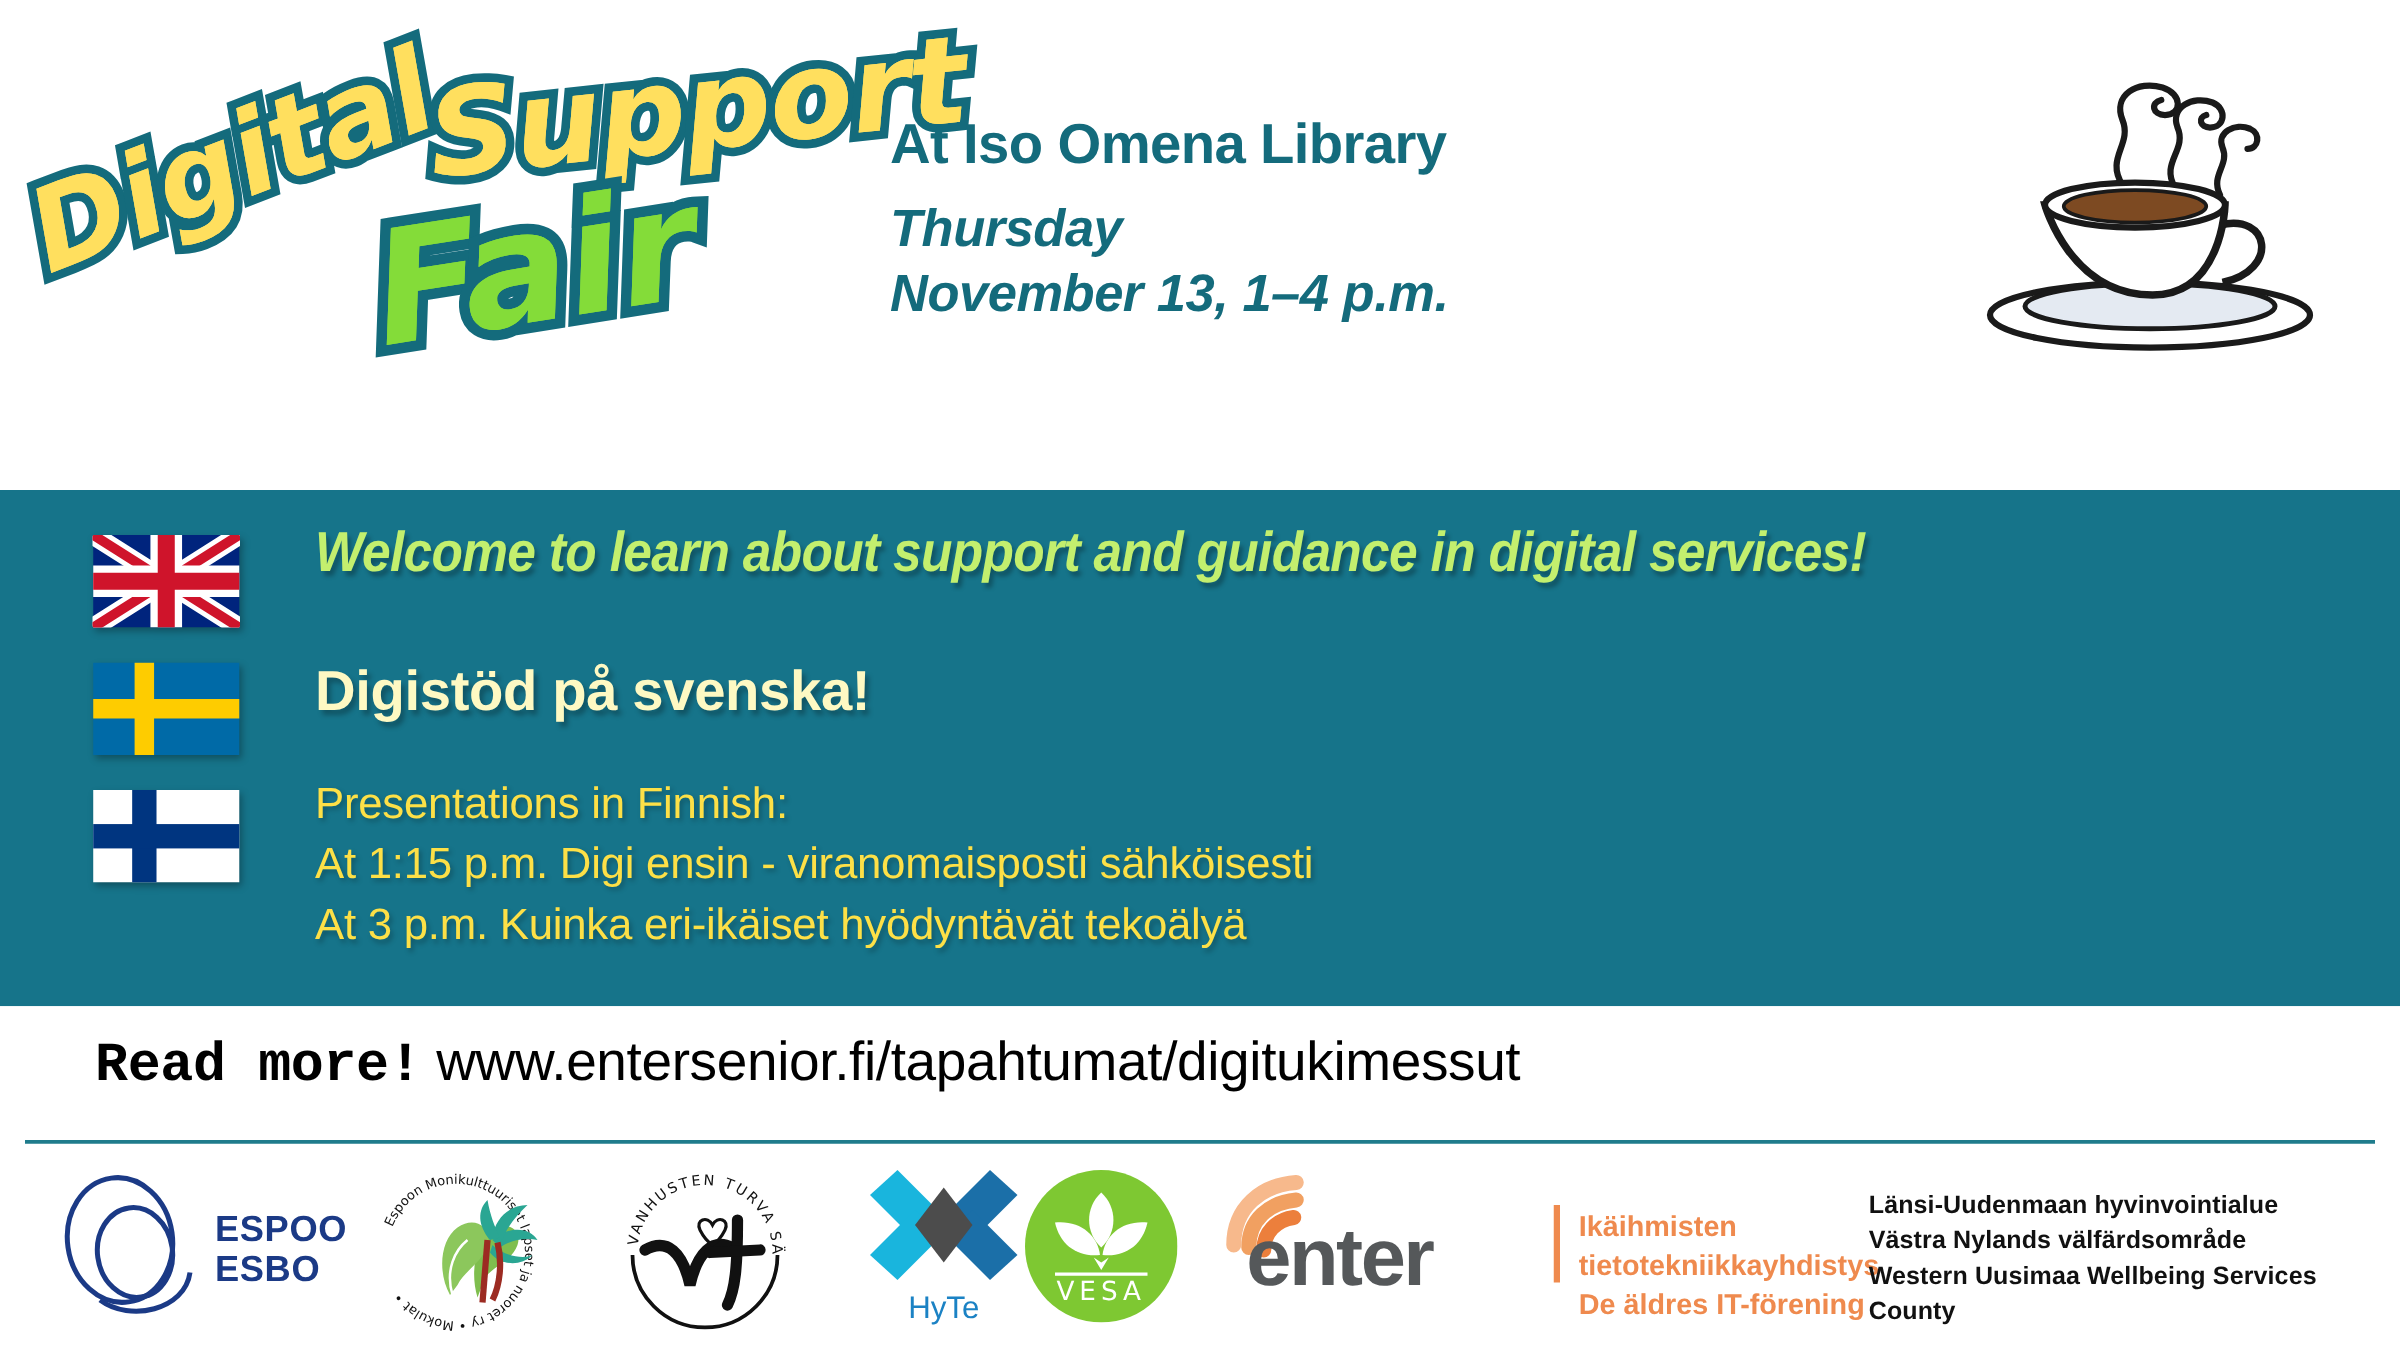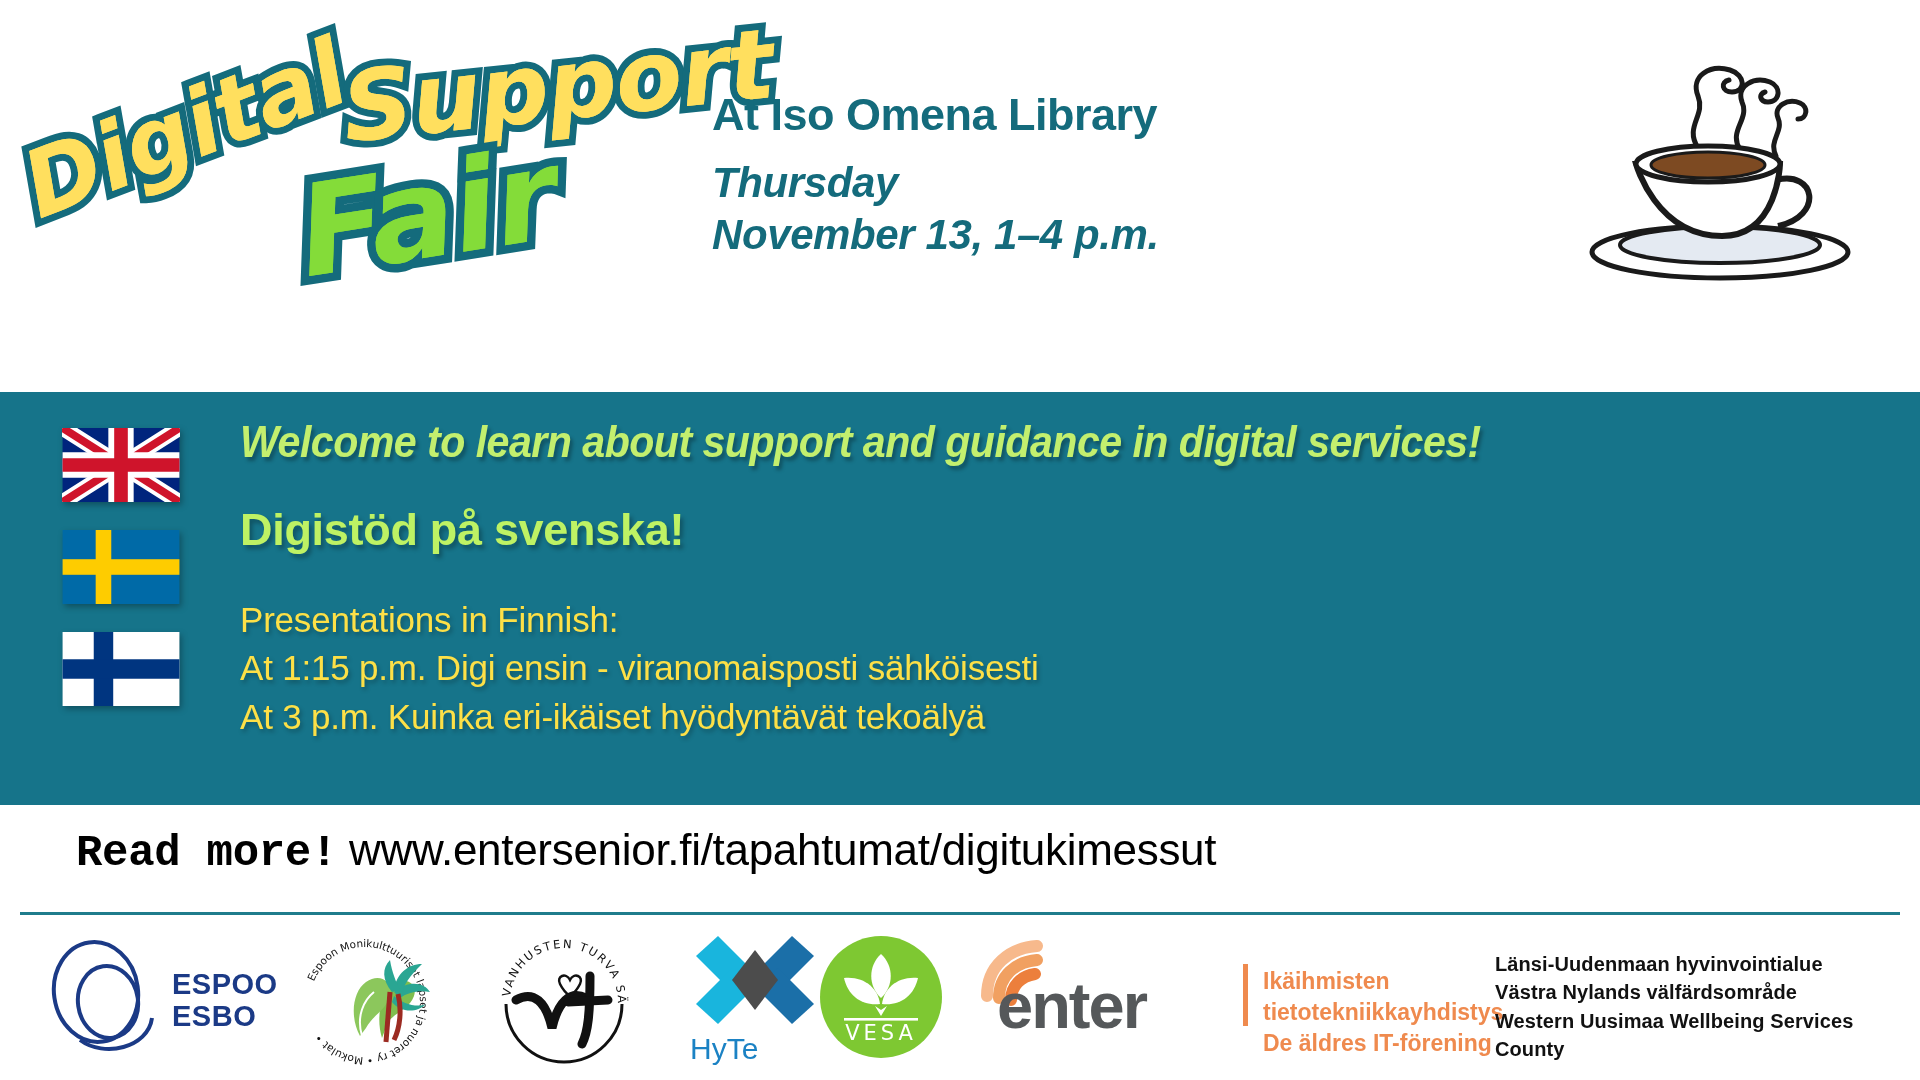--- a/index.html
+++ b/index.html
@@ -51,38 +51,38 @@
              letter-spacing:-0.5px;}
   .hdr-date{margin-top:16px;font-size:42px;font-weight:bold;font-style:italic;
             color:#146b7c;line-height:1.24;letter-spacing:-0.4px;}
 
   
   .coffee{position:absolute;left:1580px;top:30px;width:280px;height:260px;}
 
   
   .teal-band{position:absolute;left:0;top:392px;width:1920px;height:413px;
              background:#16748a;}
-  .lang-rows{position:absolute;left:0;top:0;width:1544px;height:413px;}
+  .lang-rows{position:absolute;left:12px;top:0;width:1544px;height:413px;}
 
   .flagcol{position:absolute;left:62px;top:24px;width:126px;}
   .flag{width:118px;height:74px;display:block;filter:drop-shadow(2px 3px 3px rgba(0,0,0,.30));}
   .flag-uk{margin-top:12px;}
   .flag-se{margin-top:28px;}
   .flag-fi{margin-top:28px;}
 
   .textcol{position:absolute;left:240px;top:24px;right:20px;}
   .line-en{
     font-size:45px;font-weight:bold;font-style:italic;color:#c3ef6e;
     letter-spacing:-0.6px;white-space:nowrap;
     transform:scaleX(.915);transform-origin:left center;
     text-shadow:3px 4px 4px rgba(0,0,0,.28);
     line-height:1.15;
   }
   .line-sv{
-    margin-top:36px;font-size:45px;font-weight:bold;color:#bef264;
+    margin-top:59px;font-size:45px;font-weight:bold;color:#fef9c3;
     letter-spacing:-0.3px;white-space:nowrap;
     text-shadow:3px 4px 4px rgba(0,0,0,.28);line-height:1.15;
   }
   .fin-block{margin-top:40px;color:#fde047;font-size:35px;line-height:1.39;
              letter-spacing:-0.2px;text-shadow:2px 3px 4px rgba(0,0,0,.26);}
   .fin-block div{white-space:nowrap;}
 
   
   .readmore-band{position:absolute;left:0;top:805px;width:1920px;height:108px;background:#fff;}
   .readmore{position:absolute;left:76px;top:20px;white-space:nowrap;
@@ -99,22 +99,22 @@
   .lg-espoo{left:44px;top:18px;width:220px;height:120px;}
   .espoo-txt{position:absolute;left:128px;top:32px;color:#1b3a86;font-weight:bold;
              font-size:29px;line-height:1.12;letter-spacing:.5px;}
 
   
   .lg-mokulat{left:290px;top:8px;width:150px;height:146px;}
   
   .lg-vanhusten{left:490px;top:10px;width:148px;height:142px;}
   
   .lg-hyte{left:690px;top:14px;width:130px;height:136px;}
-  .hyte-txt{position:absolute;left:0;top:100px;width:130px;
-            color:#1b82c4;font-size:30px;}
+  .hyte-txt{position:absolute;left:0;top:100px;width:130px;text-align:center;
+            color:#1b82c4;font-size:25px;}
   
   .lg-vesa{left:820px;top:18px;width:122px;height:122px;}
   
   .lg-enter{left:975px;top:24px;width:500px;height:110px;}
   .enter-word{position:absolute;left:22px;top:26px;font-size:65px;font-weight:bold;
               color:#55585a;letter-spacing:-2px;}
   .enter-bar{position:absolute;left:268px;top:22px;width:5px;height:62px;background:#ef8a4e;}
   .enter-sub{position:absolute;left:288px;top:24px;color:#ef8a4e;font-weight:bold;
              font-size:23px;line-height:1.34;}
   

